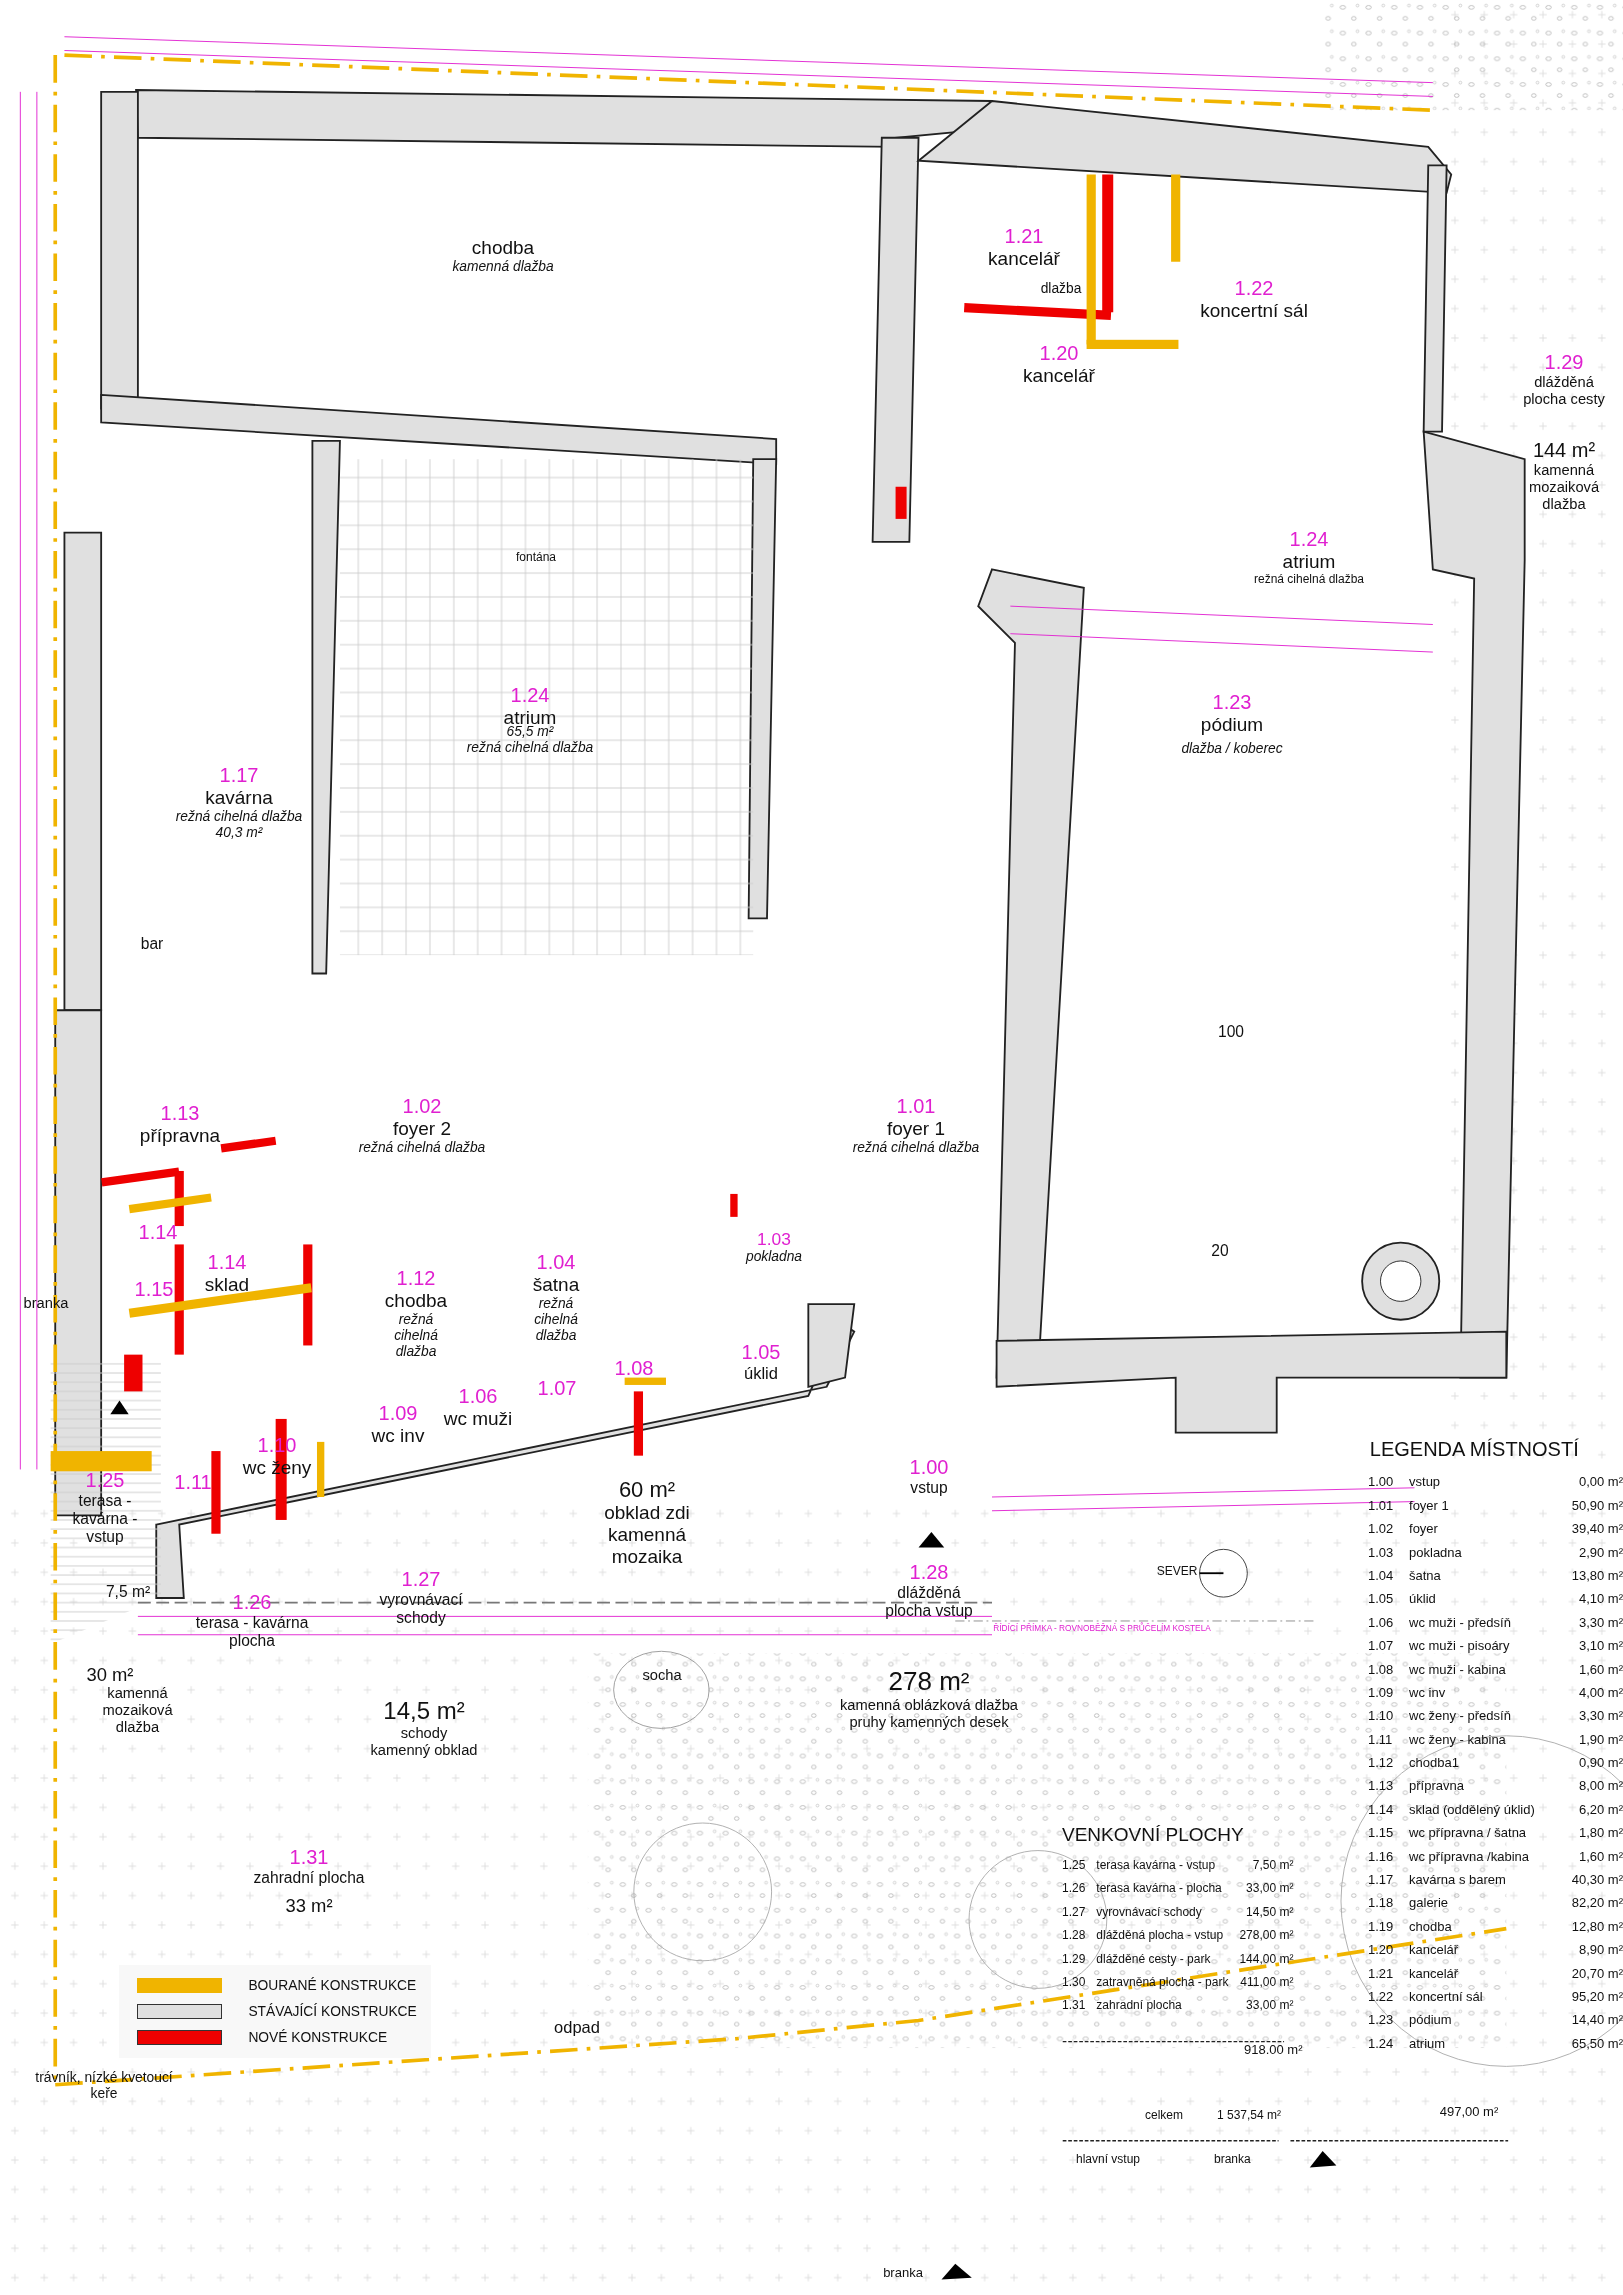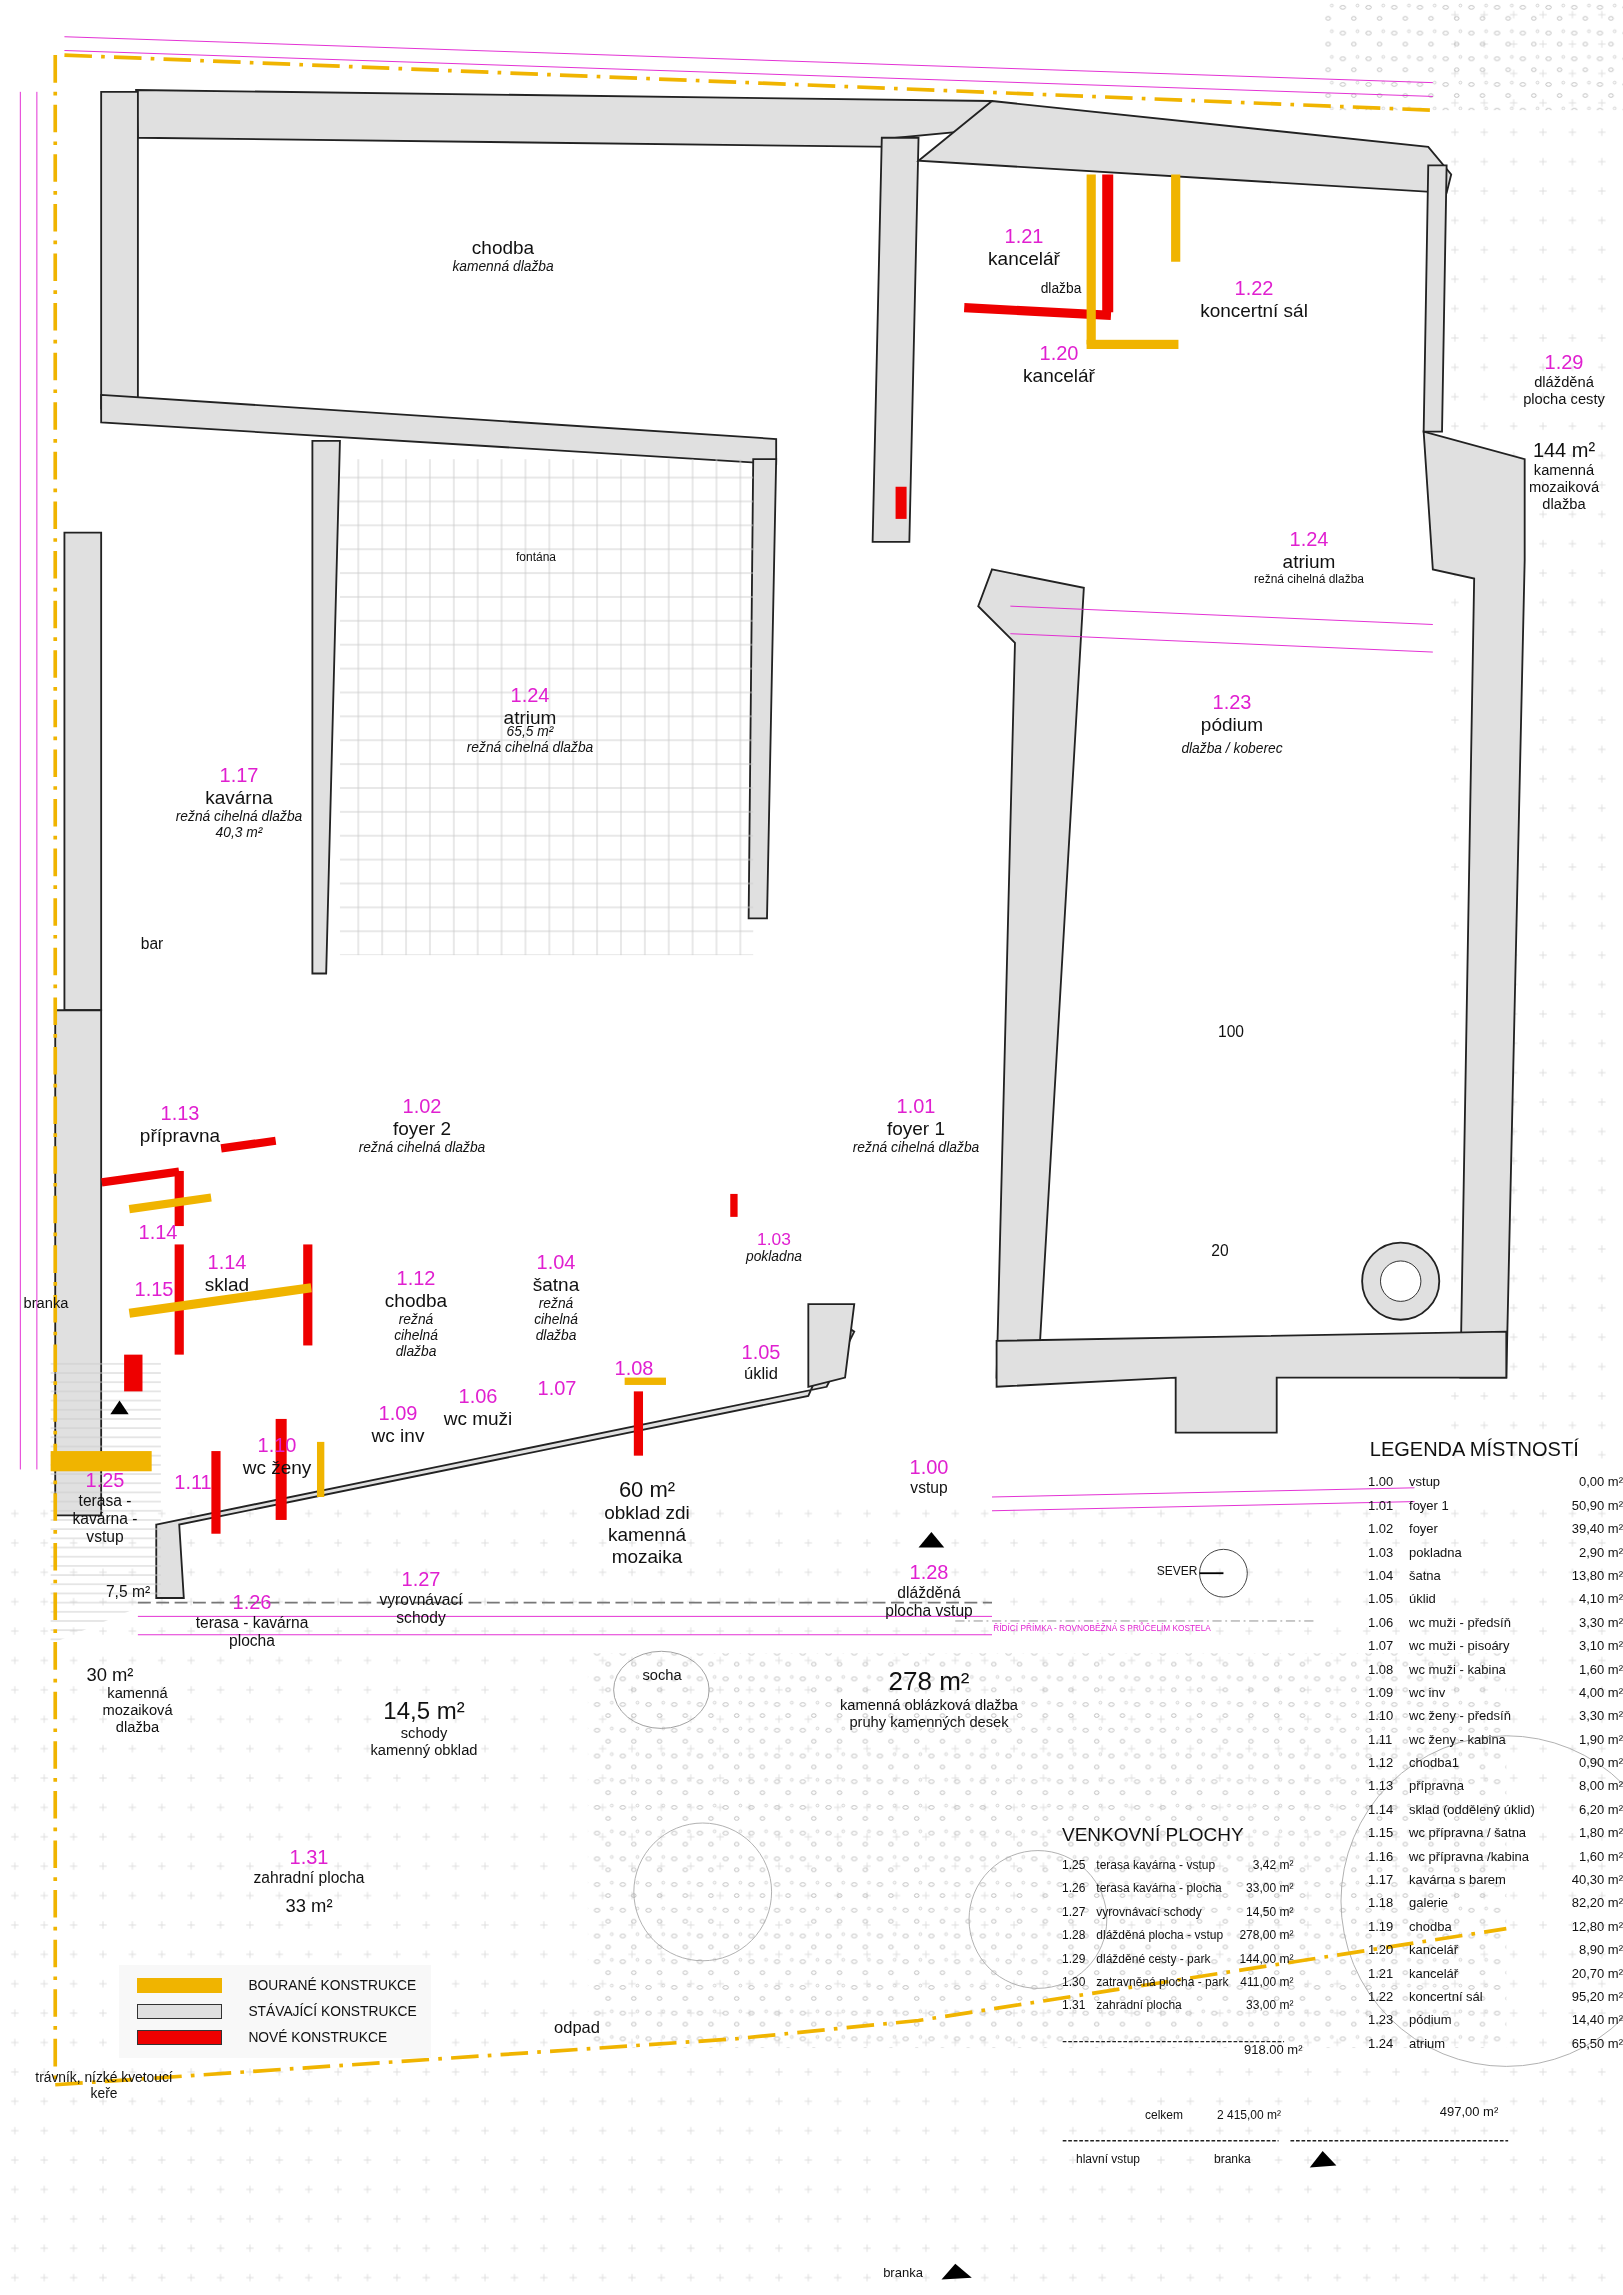--- a/index.html
+++ b/index.html
@@ -499,21 +499,21 @@
 </div>
 <div class="lbl" style="left:1469px;top:2105px;font-size:13px;">497,00 m²</div>
 
 <div class="legend" style="left:1062px;top:1824px;">
   <div class="ltitle" style="font-size:19px;margin-bottom:7.3px">VENKOVNÍ PLOCHY</div>
   <table style="width:220px;font-size:12px;margin-left:-5.5px">
     <tbody id="legend-outdoor-body">
         <tr>
           <td>1.25</td>
           <td>terasa kavárna - vstup</td>
-          <td class="v">3,42 m²</td>
+          <td class="v">7,50 m²</td>
         </tr>
         <tr>
           <td>1.26</td>
           <td>terasa kavárna - plocha</td>
           <td class="v">33,00 m²</td>
         </tr>
         <tr>
           <td>1.27</td>
           <td>vyrovnávací schody</td>
           <td class="v">14,50 m²</td>
@@ -536,16 +536,16 @@
         <tr>
           <td>1.31</td>
           <td>zahradní plocha</td>
           <td class="v">33,00 m²</td>
         </tr>
       </tbody>
   </table>
 </div>
 <div class="lbl" style="left:1244px;top:2043px;font-size:13px;transform:none;">918.00 m²</div>
 <div class="lbl" style="left:1145px;top:2109px;font-size:12px;transform:none;">celkem</div>
-<div class="lbl" style="left:1217px;top:2109px;font-size:12px;transform:none;">2 415,00 m²</div>
+<div class="lbl" style="left:1217px;top:2109px;font-size:12px;transform:none;">1 537,54 m²</div>
 <div class="lbl" style="left:1076px;top:2153px;font-size:12px;transform:none;text-align:center;">hlavní vstup</div>
 <div class="lbl" style="left:1214px;top:2153px;font-size:12px;transform:none;">branka</div>
 
 
 </body></html>

